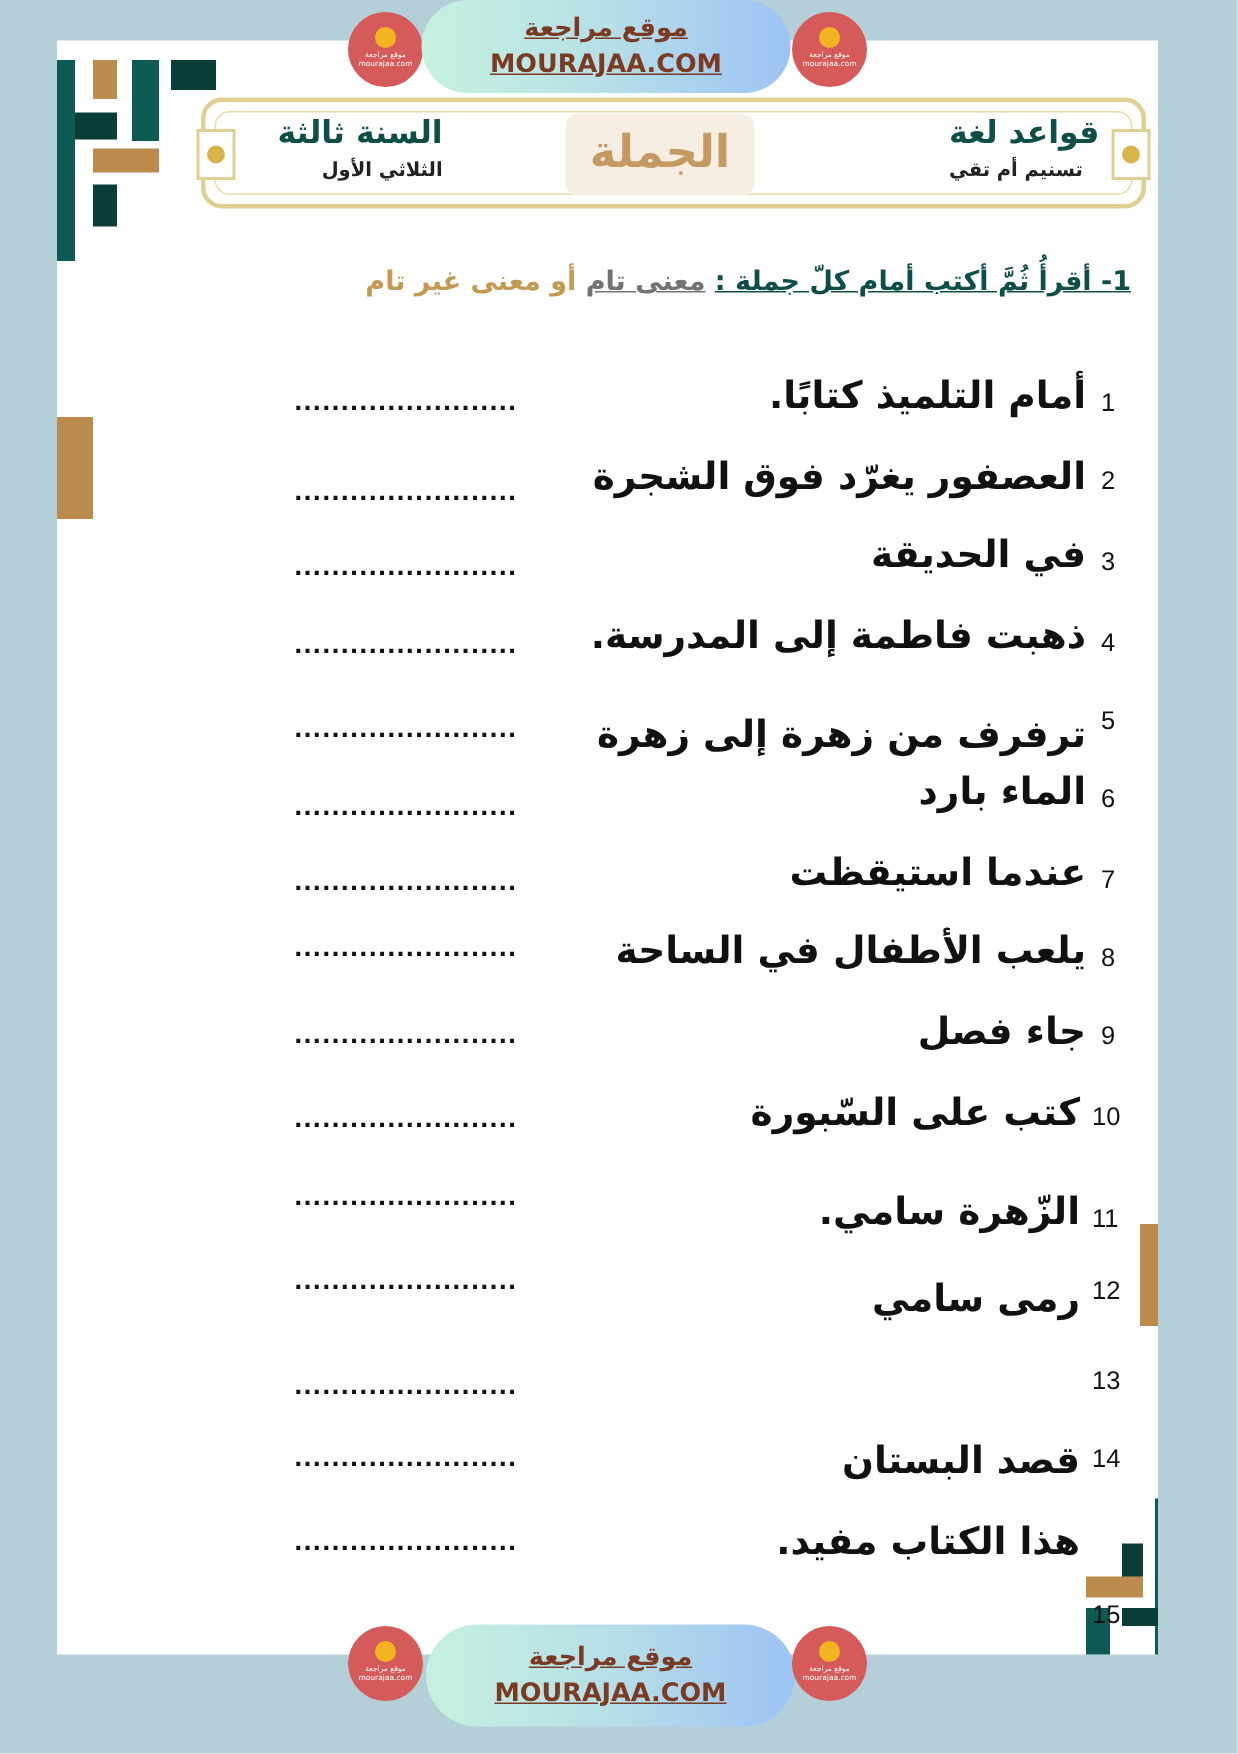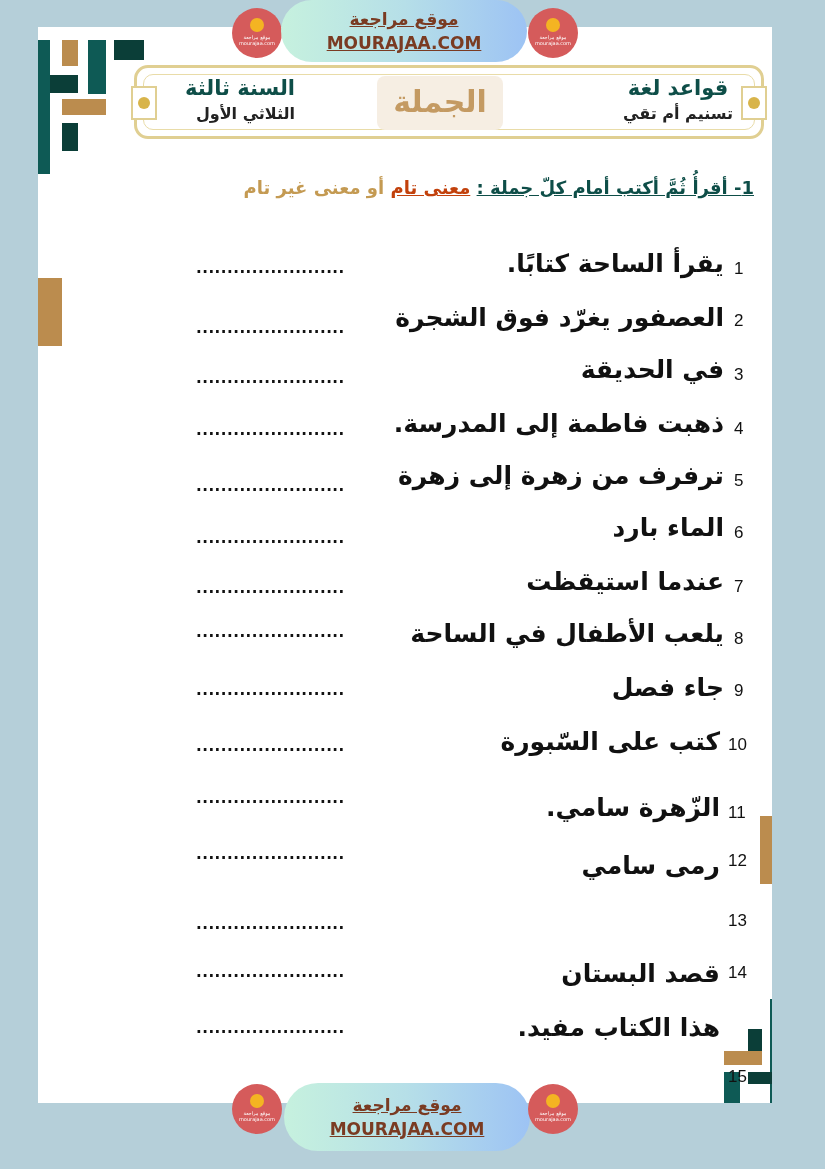--- a/index.html
+++ b/index.html
@@ -45,31 +45,31 @@
     }
     .knob::after {
       content:""; position:absolute; left:5px; top:9px; width:12px; height:12px;
       border-radius:50%; background:#d8b44a;
     }
     .htitle {
       position:absolute; left:240px; top:8px; width:126px; height:54px; border-radius:8px;
       background:#f6eee3; color:#c49a62; font-size:30px; font-weight:bold;
       text-align:center; line-height:52px; direction:rtl;
     }
-    .hright { position:absolute; right:28px; top:6px; text-align:center; direction:rtl; }
+    .hright { position:absolute; right:28px; top:6px; text-align:left; direction:rtl; }
     .hleft { position:absolute; left:48px; top:6px; text-align:right; direction:rtl; }
     .hmain { color:#0e4e48; font-size:21px; font-weight:bold; line-height:28px; }
-    .hsub { color:#222; font-size:16px; line-height:24px; font-weight:bold; }
+    .hsub { color:#222; font-size:13px; line-height:24px; font-weight:bold; }
 
     .instr {
       position:absolute; right:18px; top:150px; direction:rtl;
       font-size:18px; font-weight:bold; white-space:nowrap;
     }
     .instr .q { color:#0e4e48; text-decoration:underline; }
-    .instr .o1 { color:#c2410c; text-decoration:underline; }
+    .instr .o1 { color:#737373; text-decoration:underline; }
     .instr .or { color:#c49a52; }
     .instr .o2 { color:#c49a52; }
 
     .items { position:absolute; left:0; top:0; width:734px; }
     .row { position:absolute; left:0; width:734px; height:40px; }
     .row .num {
       position:absolute; font-size:17px; color:#111; font-family:"Liberation Sans", sans-serif;
     }
     .row .txt {
       position:absolute; direction:rtl; font-size:25px; font-weight:bold; color:#111;
@@ -120,41 +120,41 @@
   <div class="instr">
     <span class="q">1- أقرأُ ثُمَّ أكتب أمام كلّ جملة :</span>
     <span class="o1">معنى تام</span>
     <span class="or">أو</span>
     <span class="o2">معنى غير تام</span>
   </div>
 
   <div class="items">
     <div class="row" style="top:222px;">
       <span class="num" style="left:696px;top:10px;">1</span>
-      <span class="txt" style="right:48px;top:0;">يقرأ الساحة كتابًا.</span>
+      <span class="txt" style="right:48px;top:0;">أمام التلميذ كتابًا.</span>
       <span class="dots" style="top:10px;">........................</span>
     </div>
     <div class="row" style="top:276px;">
       <span class="num" style="left:696px;top:8px;">2</span>
       <span class="txt" style="right:48px;top:0;">العصفور يغرّد فوق الشجرة</span>
       <span class="dots" style="top:16px;">........................</span>
     </div>
     <div class="row" style="top:328px;">
       <span class="num" style="left:696px;top:10px;">3</span>
       <span class="txt" style="right:48px;top:0;">في الحديقة</span>
       <span class="dots" style="top:14px;">........................</span>
     </div>
     <div class="row" style="top:382px;">
       <span class="num" style="left:696px;top:10px;">4</span>
       <span class="txt" style="right:48px;top:0;">ذهبت فاطمة إلى المدرسة.</span>
       <span class="dots" style="top:12px;">........................</span>
     </div>
     <div class="row" style="top:434px;">
       <span class="num" style="left:696px;top:10px;">5</span>
-      <span class="txt" style="right:48px;top:0;text-align:center;">ترفرف  من زهرة إلى زهرة</span>
+      <span class="txt" style="right:48px;top:14px;text-align:center;">ترفرف  من زهرة إلى زهرة</span>
       <span class="dots" style="top:16px;">........................</span>
     </div>
     <div class="row" style="top:486px;">
       <span class="num" style="left:696px;top:10px;">6</span>
       <span class="txt" style="right:48px;top:0;">الماء بارد</span>
       <span class="dots" style="top:16px;">........................</span>
     </div>
     <div class="row" style="top:540px;">
       <span class="num" style="left:696px;top:10px;">7</span>
       <span class="txt" style="right:48px;top:0;">عندما استيقظت</span>

